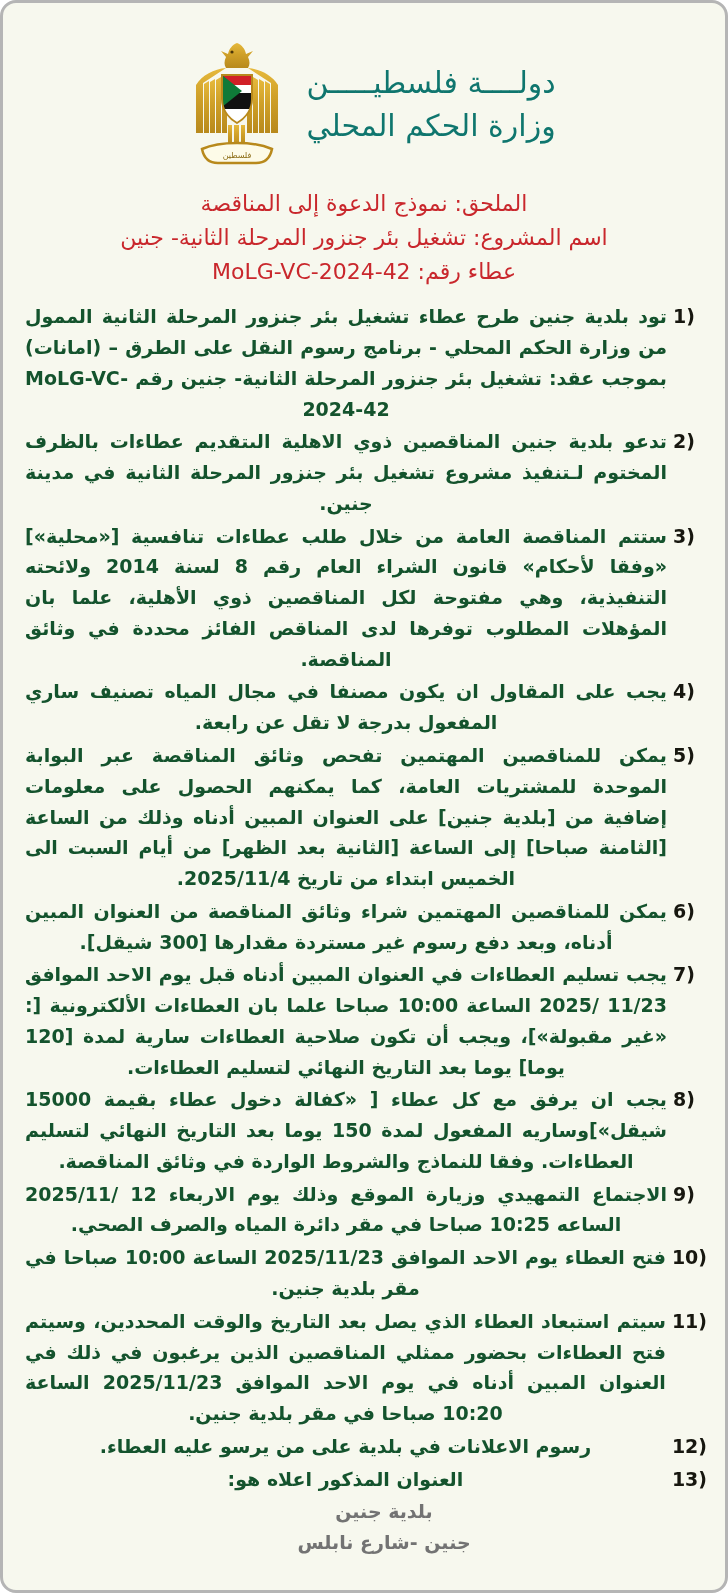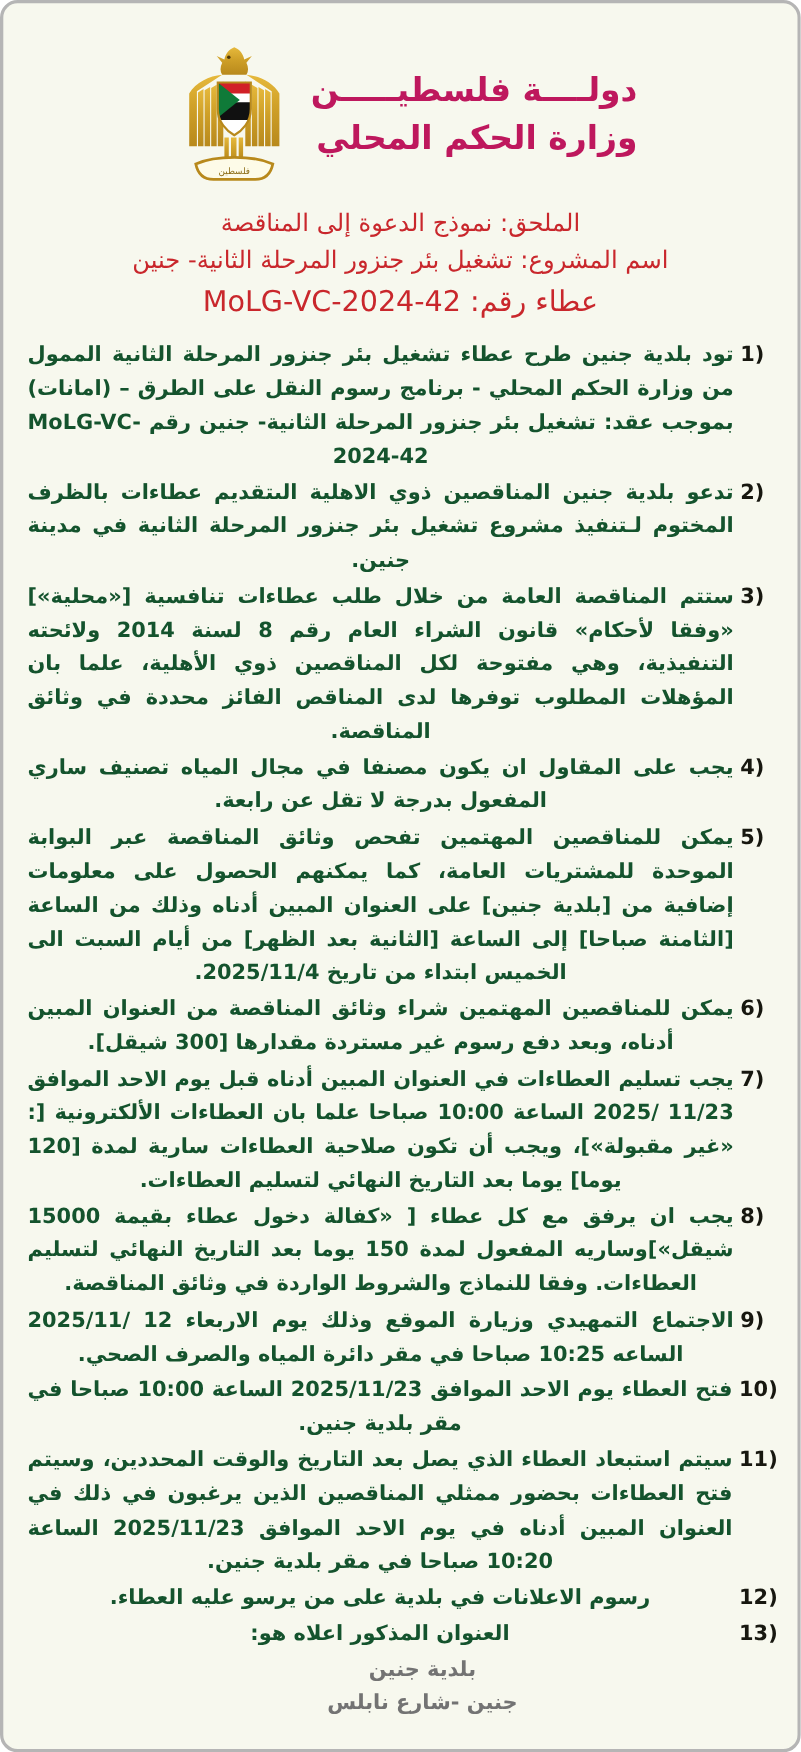--- a/index.html
+++ b/index.html
@@ -41,42 +41,42 @@
     height: 134px;
     flex: 0 0 auto;
     display: block;
   }
   .header-titles {
     text-align: right;
     direction: rtl;
   }
   .header-titles .line {
     font-size: 30px;
-    font-weight: bold;
-    color: #be185d;
+    font-weight: normal;
+    color: #0f766e;
     line-height: 1.45;
     letter-spacing: 0px;
     white-space: nowrap;
   }
 
   
   .title-block {
     direction: rtl;
     text-align: center;
     color: #c9272c;
     font-weight: normal;
     margin: 16px 0 10px 0;
     line-height: 1.55;
   }
   .title-block .t-line {
     font-size: 22px;
     white-space: nowrap;
   }
   .title-block .t-line.t3 {
-    font-size: 26px;
+    font-size: 22px;
     text-align: center;
   }
 
   
   .clauses {
     direction: rtl;
     margin-top: 12px;
   }
   .clause {
     display: flex;

